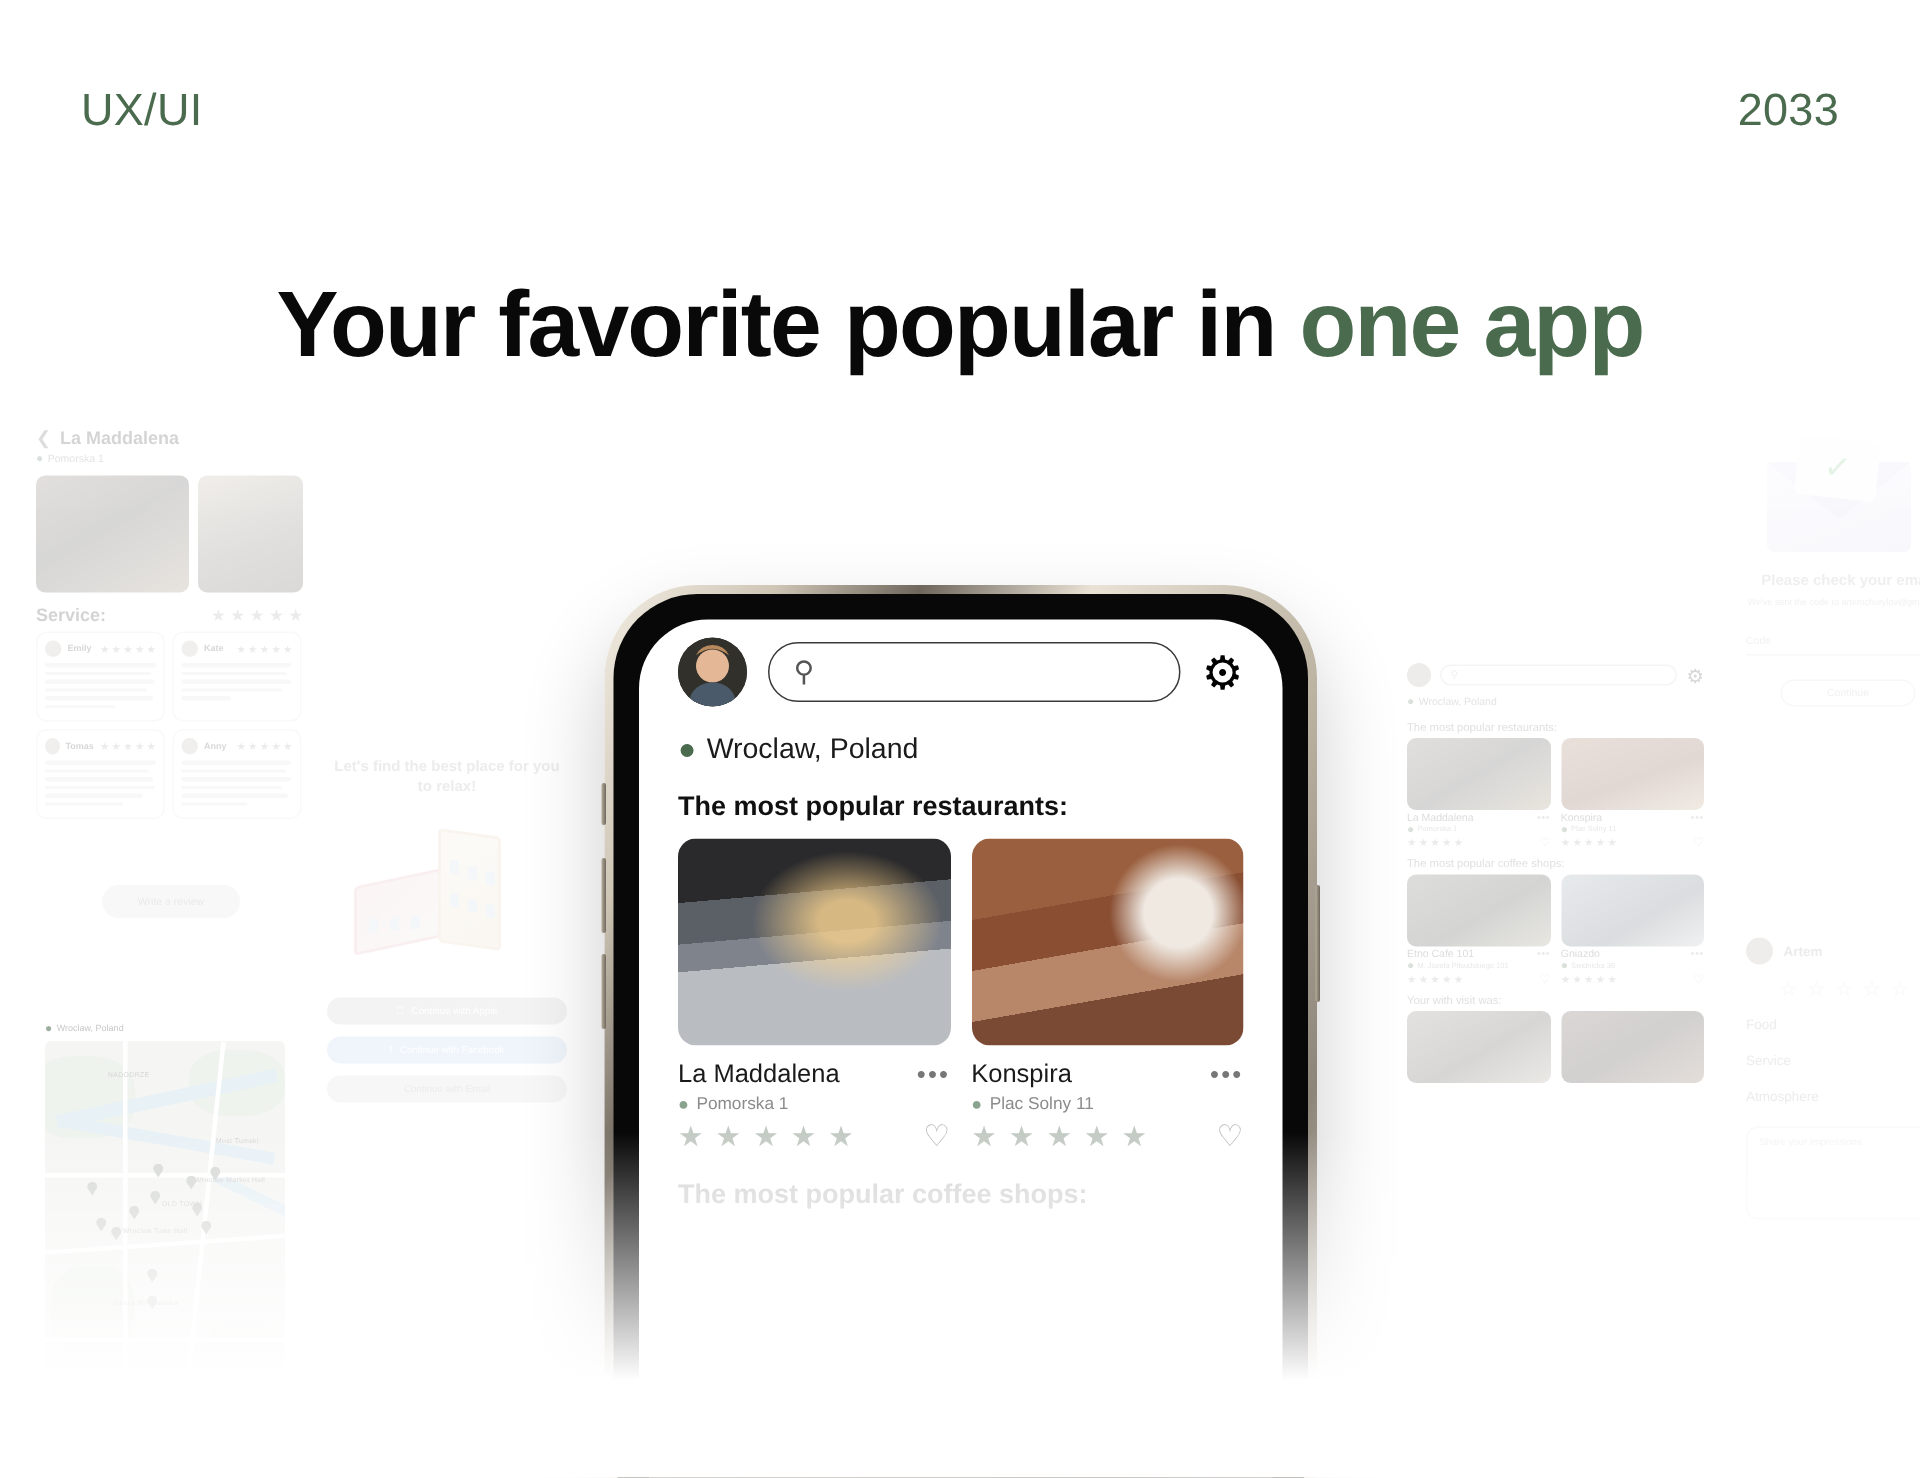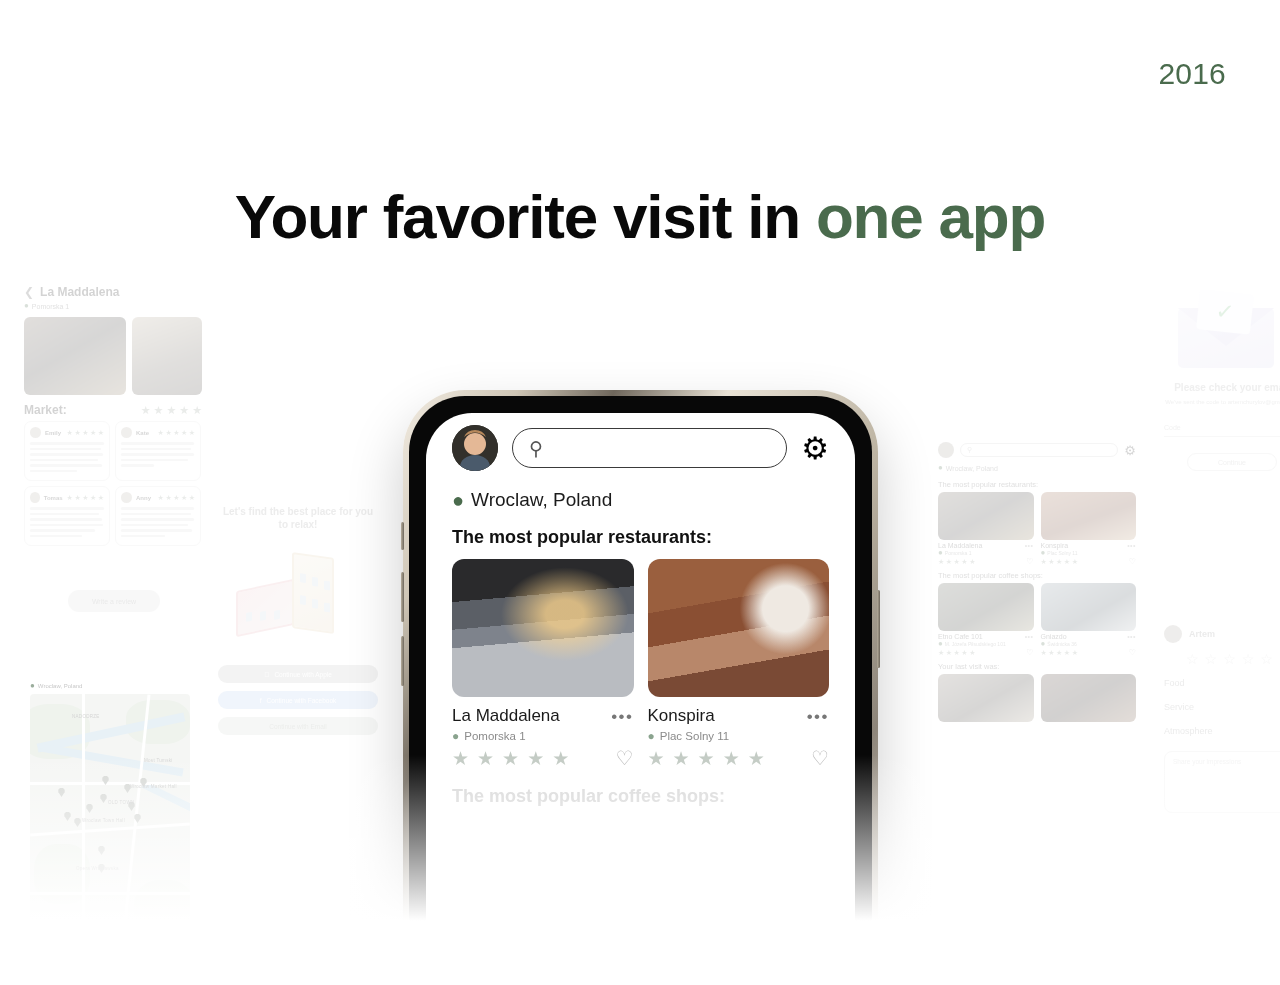--- a/index.html
+++ b/index.html
@@ -315,47 +315,50 @@
   .app-addr .pin { font-size: 12px; color: #8aa38e; }
   .app-rate { display: flex; align-items: center; justify-content: space-between; padding-top: 6px; }
   .app-stars { display: flex; gap: 8px; font-size: 19px; color: #c3cbc4; line-height: 1; }
   .app-heart { font-size: 20px; color: #b9b9b9; line-height: 1; }
   .app-sec.faded { color: #d8d8d8; padding-top: 18px; }
 </style>
 </head>
 <body>
 
 <div class="topbar">
+  <div class="slot left">
+    <span class="meta-text">UX/UI</span>
+  </div>
   <div class="slot right">
-    <span class="meta-text">2016</span>
+    <span class="meta-text">2033</span>
   </div>
 </div>
 
 <div class="headline">
-  <span class="hl-dark">Your favorite visit in </span><span class="hl-accent">one app</span>
+  <span class="hl-dark">Your favorite popular in </span><span class="hl-accent">one app</span>
 </div>
 
 <div class="stage">
 
   <div class="ghost" id="screen-detail">
     <div class="sd-head">
       <span class="sd-chev">❮</span>
       <span class="sd-title">La Maddalena</span>
       <span class="sd-logo"><span class="heart"></span></span>
     </div>
     <div class="sd-addr">
       <span class="pin">●</span>
       <span>Pomorska 1</span>
     </div>
     <div class="sd-photos">
       <div class="sd-photo a"></div>
       <div class="sd-photo b"></div>
     </div>
     <div class="sd-reviews-row">
-      <span class="lbl">Market:</span>
+      <span class="lbl">Service:</span>
       <span class="stars md">
         <span>★</span>
         <span>★</span>
         <span>★</span>
         <span>★</span>
         <span>★</span>
       </span>
     </div>
     <div class="rev-grid">
       <div class="rev-card">
@@ -617,21 +620,21 @@
               <span>★</span>
               <span>★</span>
               <span>★</span>
               <span>★</span>
           </span>
           <span class="fd-heart">♡</span>
         </div>
       </div>
     </div>
 
-    <div class="fd-sec">Your last visit was:</div>
+    <div class="fd-sec">Your with visit was:</div>
     <div class="fd-cards">
       <div class="fd-card">
         <div class="fd-img v1"></div>
       </div>
       <div class="fd-card">
         <div class="fd-img v2"></div>
       </div>
     </div>
   </div>
 

